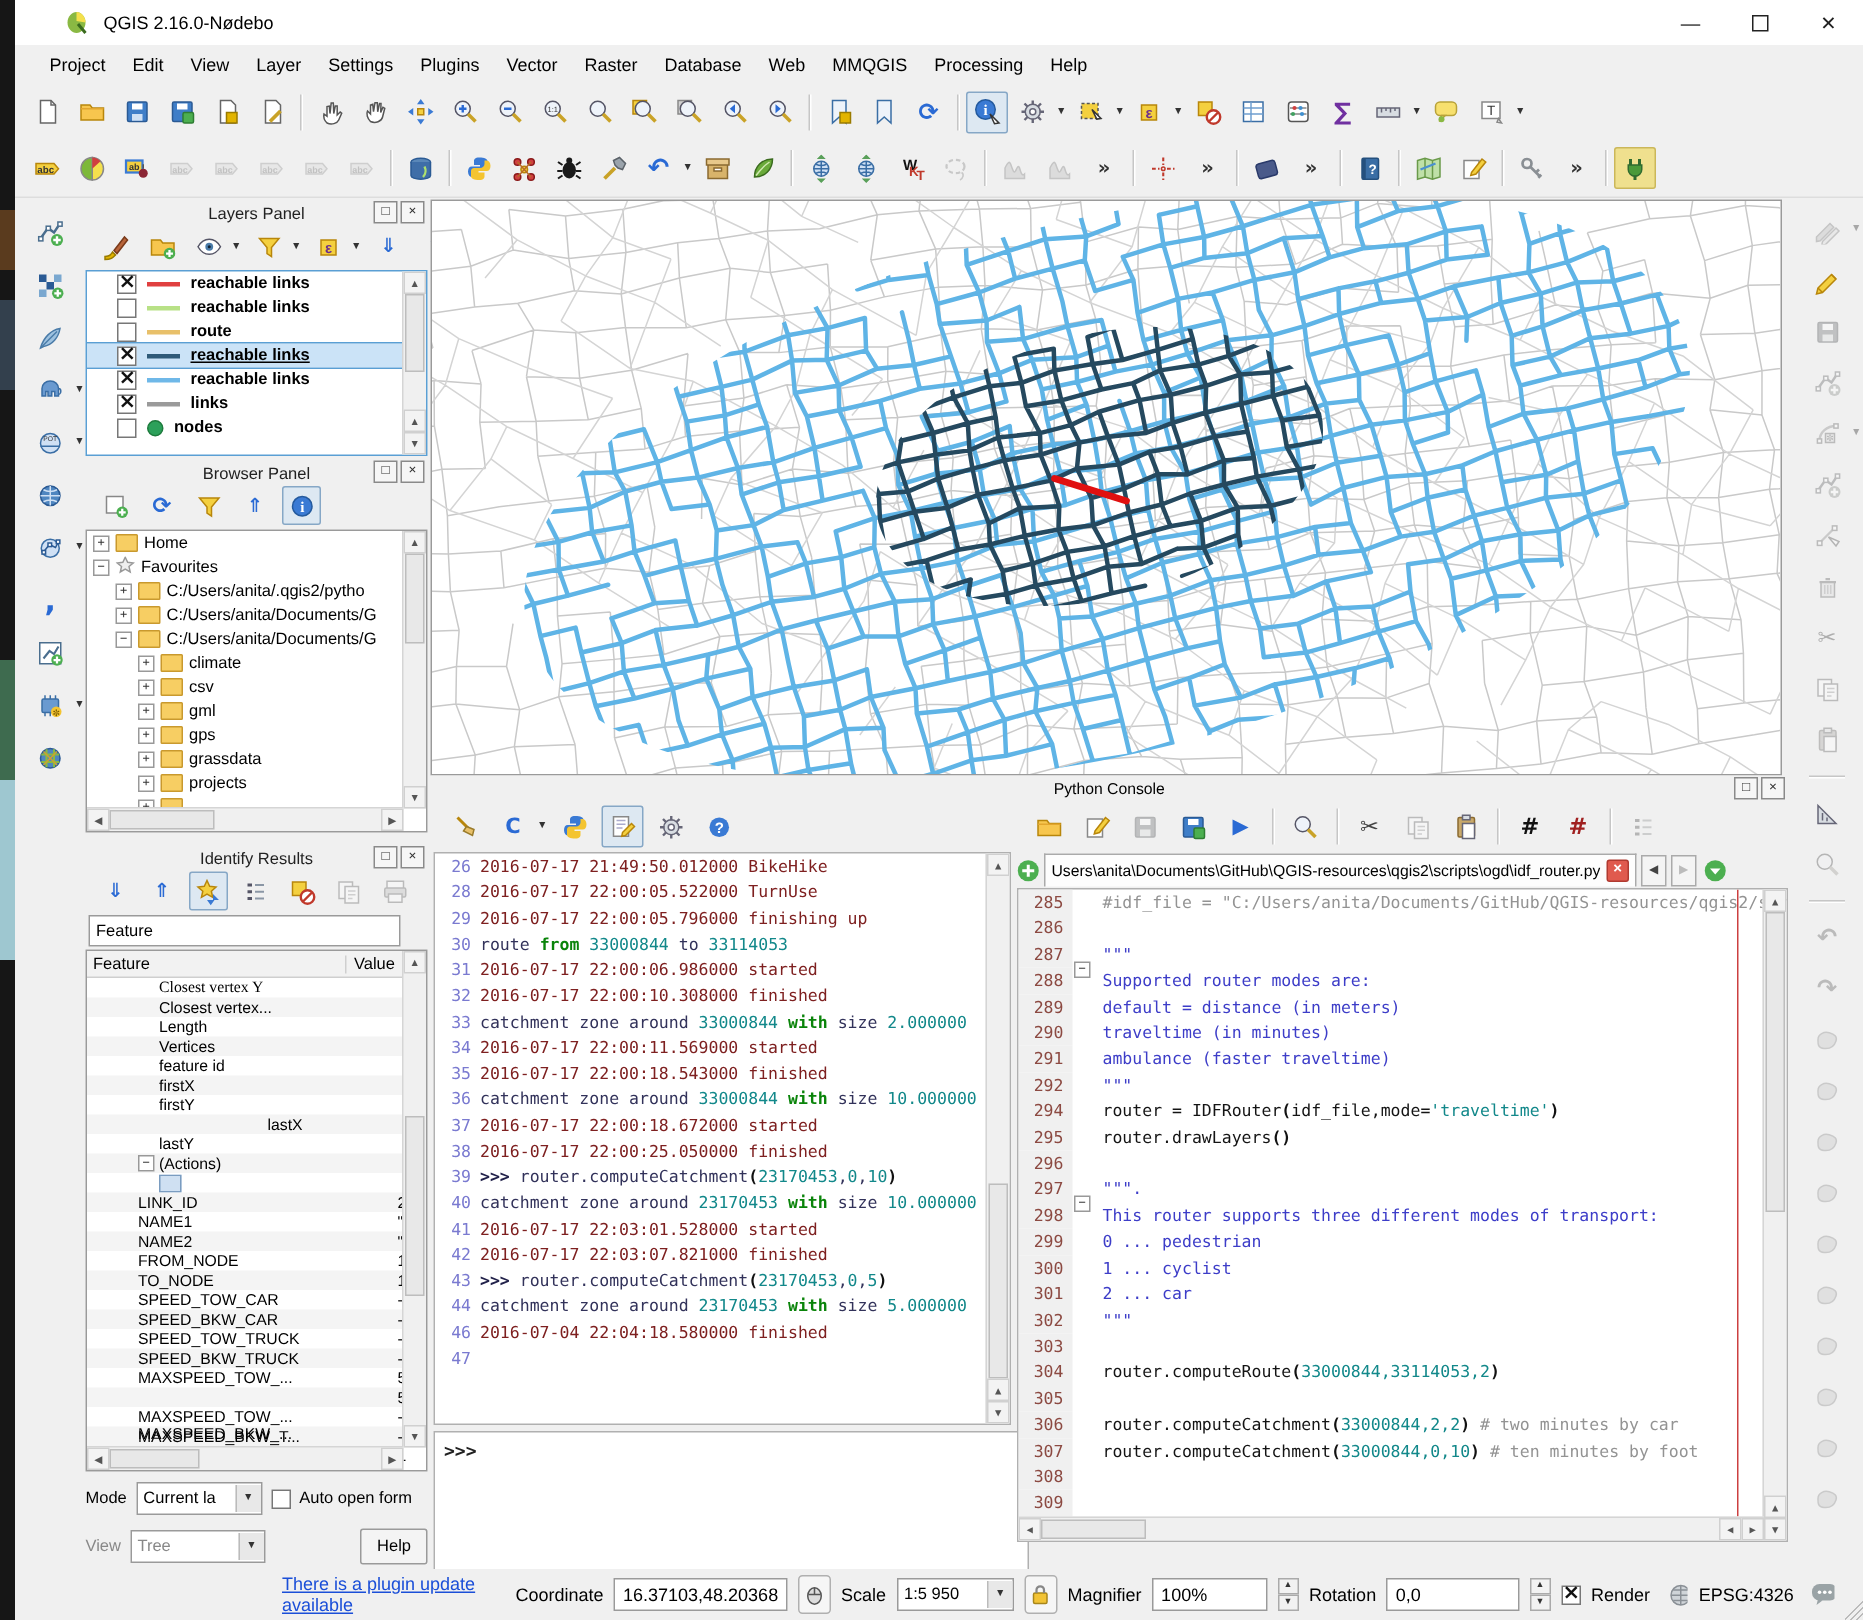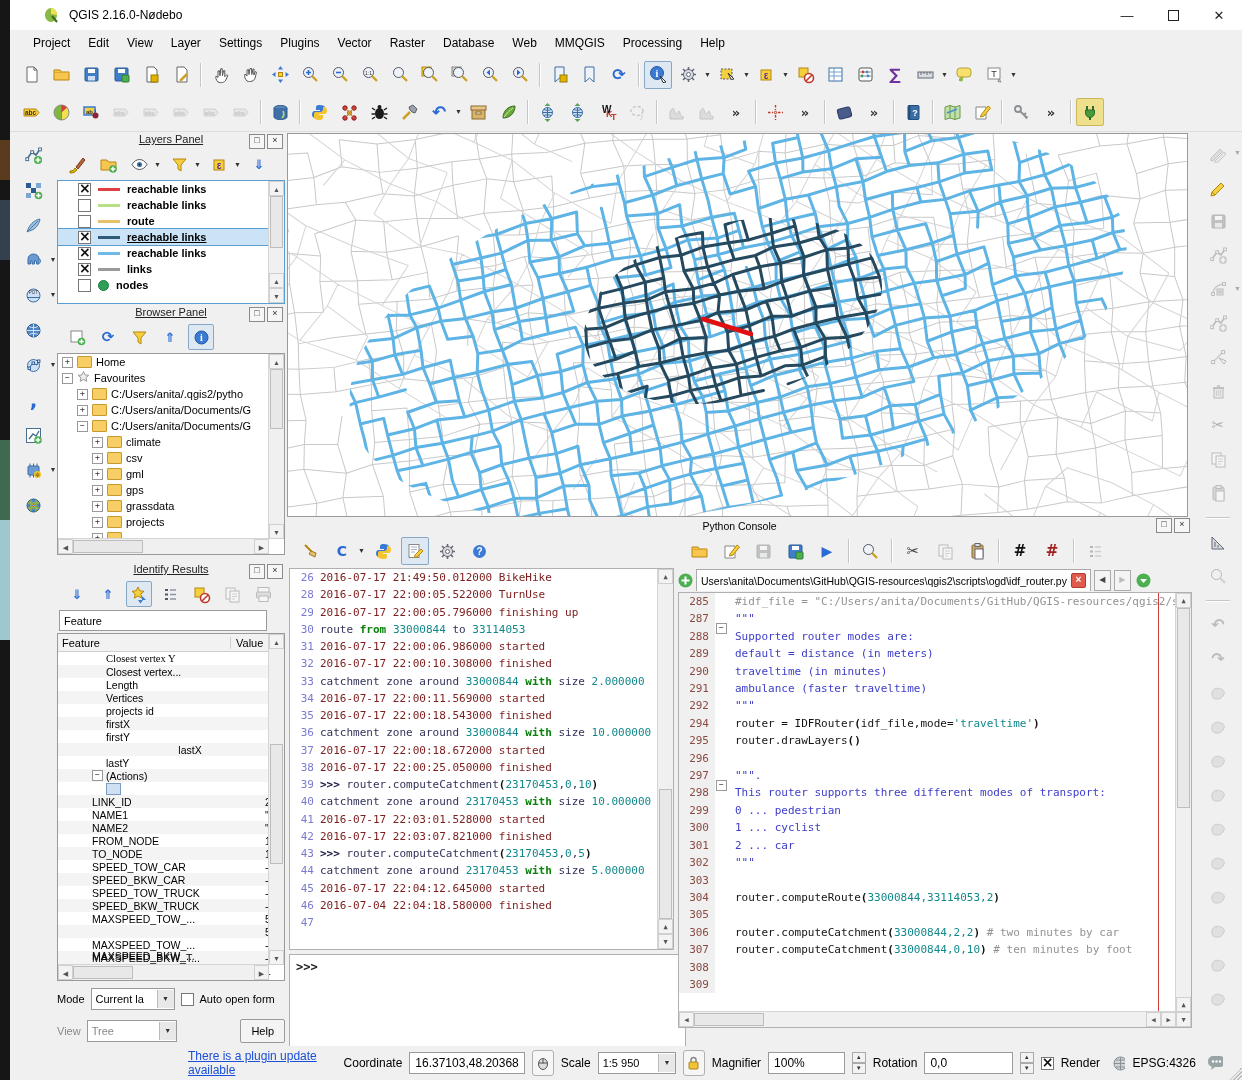--- a/index.html
+++ b/index.html
@@ -28,21 +28,21 @@
   .tbtn.hasdd{margin-right:10px;}
   .tbtn .dd{position:absolute;right:-10px;top:9px;font-size:7px;color:#333;}
   .sep{width:1px;height:24px;background:#c6c6c6;box-shadow:1px 0 0 #fff;margin:0 4px;flex:0 0 auto;}
   .vsep{height:1px;width:24px;background:#c6c6c6;box-shadow:0 1px 0 #fff;margin:4px 0;flex:0 0 auto;}
   .ic{width:19px;height:19px;display:block;}
   .gtxt{font-weight:bold;line-height:1;}
   
   #left-tools{left:10px;top:131px;width:47px;height:914px;display:flex;flex-direction:column;align-items:center;padding-top:10px;gap:7px;}
   #right-tools{left:1194px;top:131px;width:48px;height:914px;display:flex;flex-direction:column;align-items:center;padding-top:8px;gap:6px;overflow:hidden;}
   
-  .ptitle{height:16px;display:flex;align-items:flex-start;justify-content:center;font-size:11px;position:relative;color:#222;text-decoration:underline;}
+  .ptitle{height:16px;display:flex;align-items:flex-end;justify-content:center;font-size:11px;position:relative;color:#222;}
   .pbtns{position:absolute;right:2px;top:1px;display:flex;gap:2px;}
   .pbtn{width:14px;height:13px;border:1px solid #8a8a8a;background:#f6f6f6;font-size:9px;line-height:11px;text-align:center;color:#333;}
   .ptools{display:flex;align-items:center;gap:3px;padding:2px 2px 3px 6px;}
   .ptools .tbtn{width:24px;height:24px;}
   #layers-panel{left:57px;top:133px;width:228px;height:172px;}
   #layers-list{position:relative;height:122px;border:1px solid #5a9fd4;background:#fff;overflow:hidden;}
   .lrow{height:16px;display:flex;align-items:center;gap:7px;padding-left:20px;font-weight:bold;font-size:11px;white-space:nowrap;}
   .lrow.sel{background:#cbe3f7;outline:1px solid #5a9fd4;text-decoration:underline;}
   .cb{width:11px;height:11px;border:1px solid #777;background:#fff;flex:0 0 auto;position:relative;}
   .cb.on::before{content:"×";position:absolute;left:0;top:-3px;width:11px;text-align:center;font:bold 14px/14px "DejaVu Sans",sans-serif;color:#111;}
@@ -1097,21 +1097,21 @@
             <span class="ival">155,2</span>
           </div>
           <div class="irow">
             <span class="ilab" style="padding-left: 48px;">
               <span>Vertices</span>
             </span>
             <span class="ival">2</span>
           </div>
           <div class="irow">
             <span class="ilab" style="padding-left: 48px;">
-              <span>projects id</span>
+              <span>feature id</span>
             </span>
             <span class="ival">90886</span>
           </div>
           <div class="irow">
             <span class="ilab" style="padding-left: 48px;">
               <span>firstX</span>
             </span>
             <span class="ival">16.37</span>
           </div>
           <div class="irow">
@@ -1349,21 +1349,20 @@
             <div class="logline"><span class="logln">35</span><span class="c-out">2016-07-17 22:00:18.543000 finished</span></div>
             <div class="logline"><span class="logln">36</span><span class="c-msg">catchment zone around </span><span class="c-lit">33000844</span><span class="c-kw"> with </span><span class="c-msg">size </span><span class="c-lit">10.000000</span></div>
             <div class="logline"><span class="logln">37</span><span class="c-out">2016-07-17 22:00:18.672000 started</span></div>
             <div class="logline"><span class="logln">38</span><span class="c-out">2016-07-17 22:00:25.050000 finished</span></div>
             <div class="logline"><span class="logln">39</span><span class="c-prm">&gt;&gt;&gt; </span><span class="c-msg">router.computeCatchment</span><span class="c-b">(</span><span class="c-lit">23170453</span><span class="c-msg">,</span><span class="c-lit">0</span><span class="c-msg">,</span><span class="c-lit">10</span><span class="c-b">)</span></div>
             <div class="logline"><span class="logln">40</span><span class="c-msg">catchment zone around </span><span class="c-lit">23170453</span><span class="c-kw"> with </span><span class="c-msg">size </span><span class="c-lit">10.000000</span></div>
             <div class="logline"><span class="logln">41</span><span class="c-out">2016-07-17 22:03:01.528000 started</span></div>
             <div class="logline"><span class="logln">42</span><span class="c-out">2016-07-17 22:03:07.821000 finished</span></div>
             <div class="logline"><span class="logln">43</span><span class="c-prm">&gt;&gt;&gt; </span><span class="c-msg">router.computeCatchment</span><span class="c-b">(</span><span class="c-lit">23170453</span><span class="c-msg">,</span><span class="c-lit">0</span><span class="c-msg">,</span><span class="c-lit">5</span><span class="c-b">)</span></div>
             <div class="logline"><span class="logln">44</span><span class="c-msg">catchment zone around </span><span class="c-lit">23170453</span><span class="c-kw"> with </span><span class="c-msg">size </span><span class="c-lit">5.000000</span></div>
-            <div class="logline"><span class="logln">45</span><span class="c-out">2016-07-17 22:04:12.645000 started</span></div>
             <div class="logline"><span class="logln">46</span><span class="c-out">2016-07-04 22:04:18.580000 finished</span></div>
             <div class="logline"><span class="logln">47</span></div>
           </div>
         <div class="vsb">
           <div class="sarr" style="top:0;">▲</div>
             <div class="sthumb" style="bottom:30px;left:1px;width:13px;height:130px;"></div>
           <div class="sarr" style="bottom:15px;">▲</div>
             <div class="sarr" style="bottom:0;">▼</div>
         </div>
       </div>
@@ -1452,20 +1451,21 @@
         <span class="navbtn">◀</span>
         <span class="navbtn" style="color:#bbb;">▶</span>
         <svg width="15" height="15" style="margin-left:2px;">
             <circle cx="7.5" cy="7.5" r="7" fill="#4caf50"></circle>
             <path d="M4 6l3.5 4L11 6z" fill="#fff"></path>
           </svg>
       </div>
       <div id="code-area">
         <div id="code-rows">
             <div class="edrow"><span class="edln">285</span><span class="edfold"></span><span class="edtext"><span class="c-cmt">#idf_file = "C:/Users/anita/Documents/GitHub/QGIS-resources/qgis2/scrip</span></span></div>
+            <div class="edrow"><span class="edln">286</span><span class="edfold"></span><span class="edtext"></span></div>
             <div class="edrow"><span class="edln">287</span><span class="edfold"><span class="foldbox">−</span></span><span class="edtext"><span class="c-str">"""</span></span></div>
             <div class="edrow"><span class="edln">288</span><span class="edfold"></span><span class="edtext"><span class="c-str">Supported router modes are:</span></span></div>
             <div class="edrow"><span class="edln">289</span><span class="edfold"></span><span class="edtext"><span class="c-str">default = distance (in meters)</span></span></div>
             <div class="edrow"><span class="edln">290</span><span class="edfold"></span><span class="edtext"><span class="c-str">traveltime (in minutes)</span></span></div>
             <div class="edrow"><span class="edln">291</span><span class="edfold"></span><span class="edtext"><span class="c-str">ambulance (faster traveltime)</span></span></div>
             <div class="edrow"><span class="edln">292</span><span class="edfold"></span><span class="edtext"><span class="c-str">"""</span></span></div>
             <div class="edrow"><span class="edln">294</span><span class="edfold"></span><span class="edtext"><span class="c-code">router = IDFRouter</span><span class="c-b">(</span><span class="c-code">idf_file,mode=</span><span class="c-lit">'traveltime'</span><span class="c-b">)</span></span></div>
             <div class="edrow"><span class="edln">295</span><span class="edfold"></span><span class="edtext"><span class="c-code">router.drawLayers</span><span class="c-b">()</span></span></div>
             <div class="edrow"><span class="edln">296</span><span class="edfold"></span><span class="edtext"></span></div>
             <div class="edrow"><span class="edln">297</span><span class="edfold"><span class="foldbox">−</span></span><span class="edtext"><span class="c-str">""".</span></span></div>

